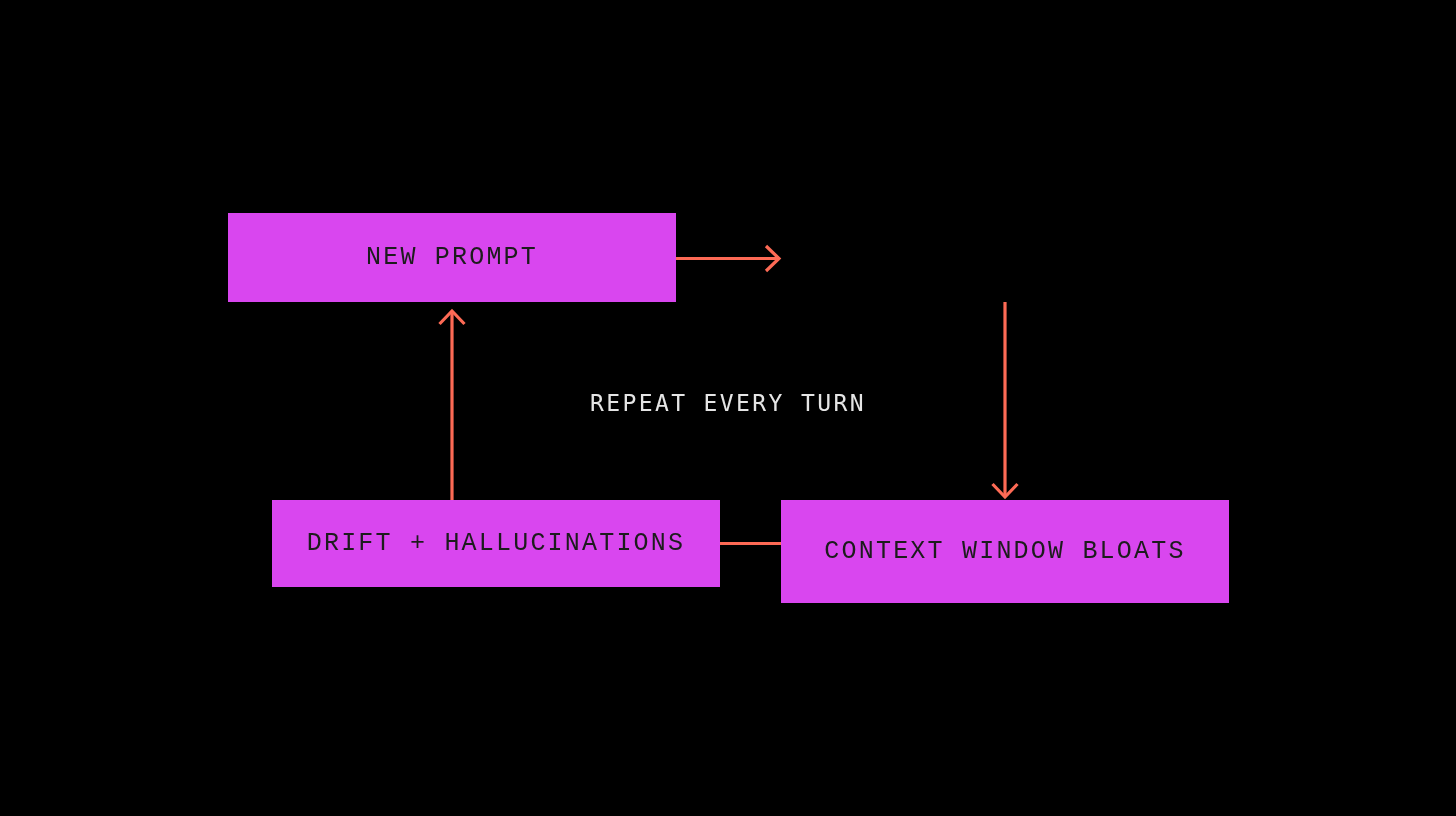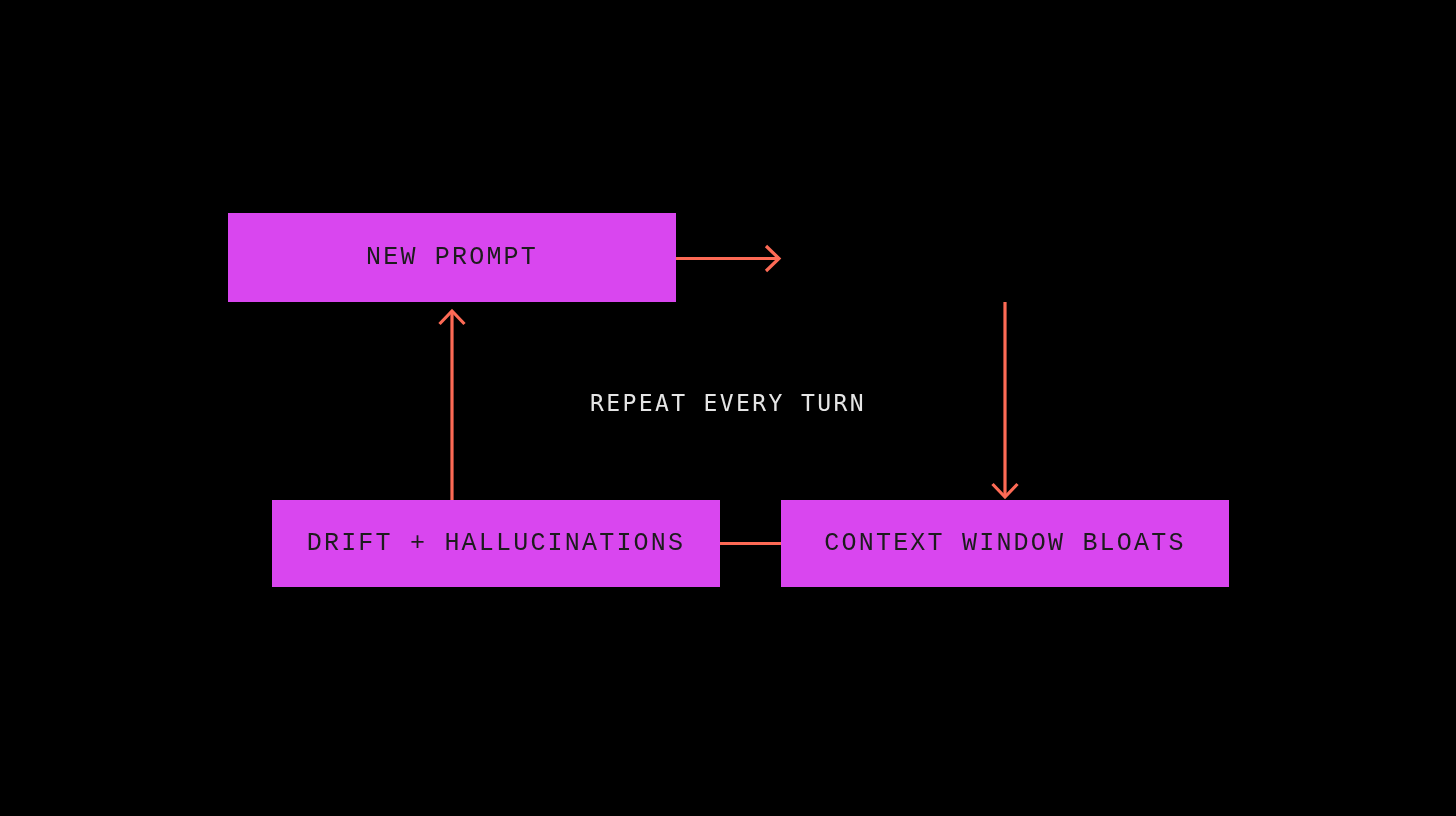--- a/index.html
+++ b/index.html
@@ -51,21 +51,21 @@
     left: 228px;
     top: 500px;
     width: 448px;
     height: 87px;
     margin-left: 44px;
   }
   #node-context-bloat {
     left: 781px;
     top: 500px;
     width: 448px;
-    height: 87px;
+    height: 103px;
   }
   #edge-layer {
     position: absolute;
     left: 0;
     top: 0;
     width: 1456px;
     height: 816px;
     pointer-events: none;
   }
   .edge-line {

